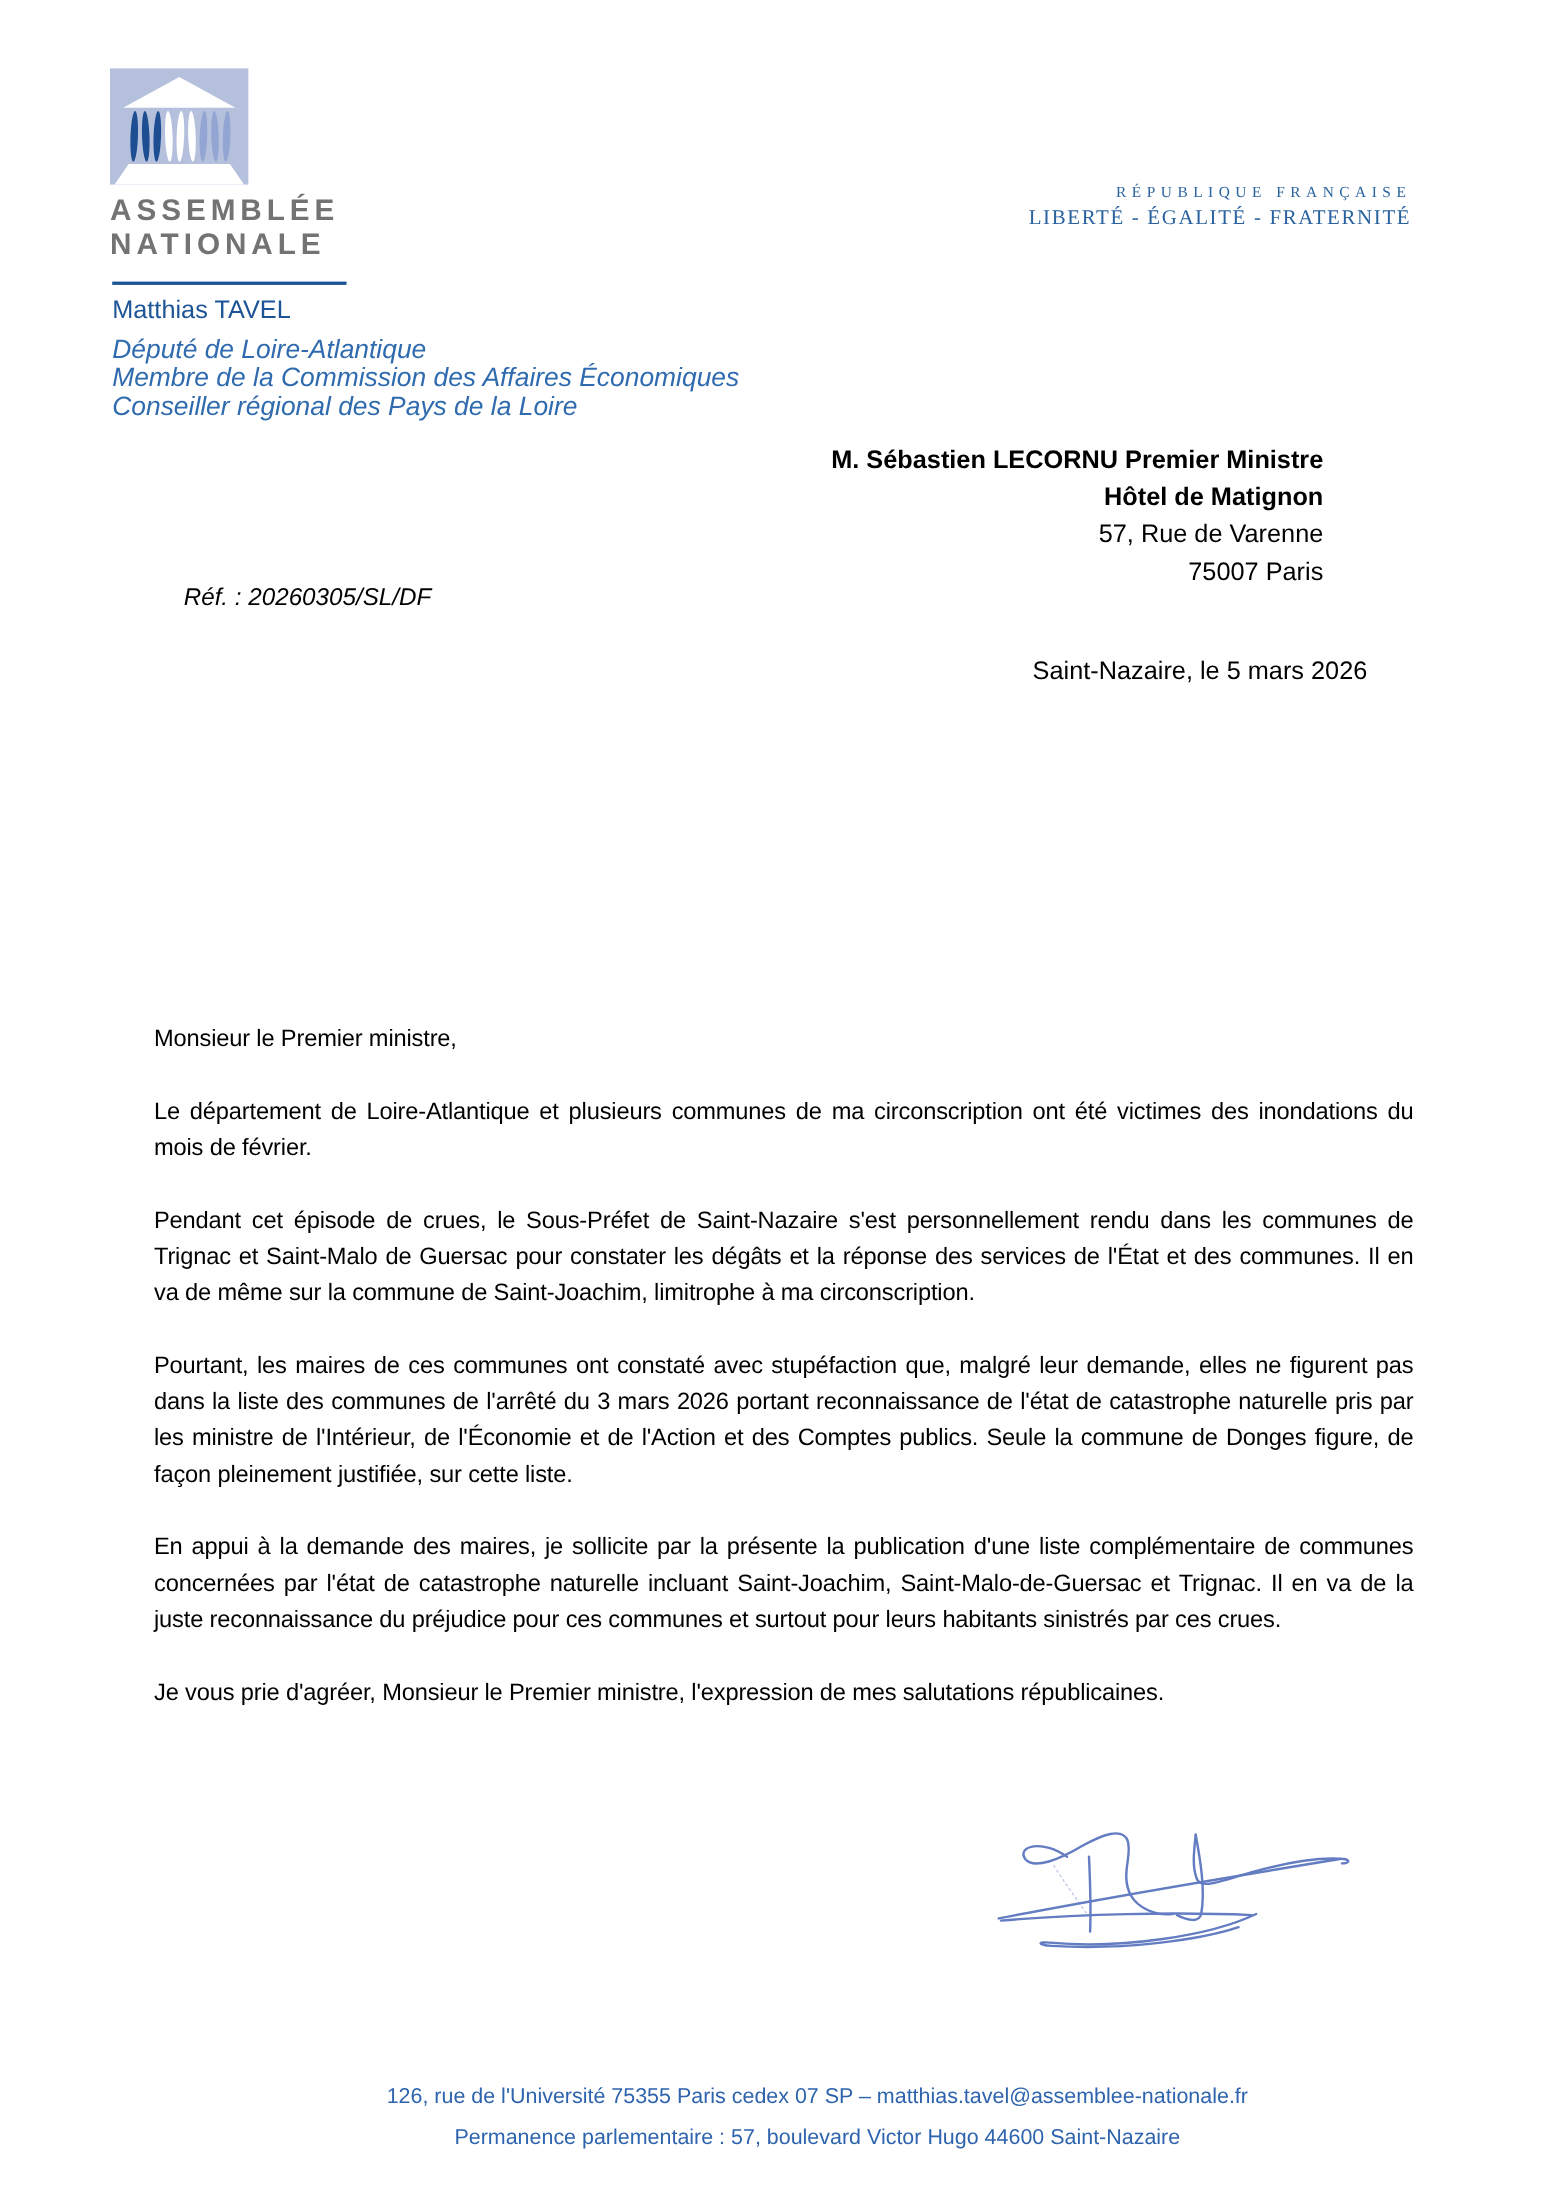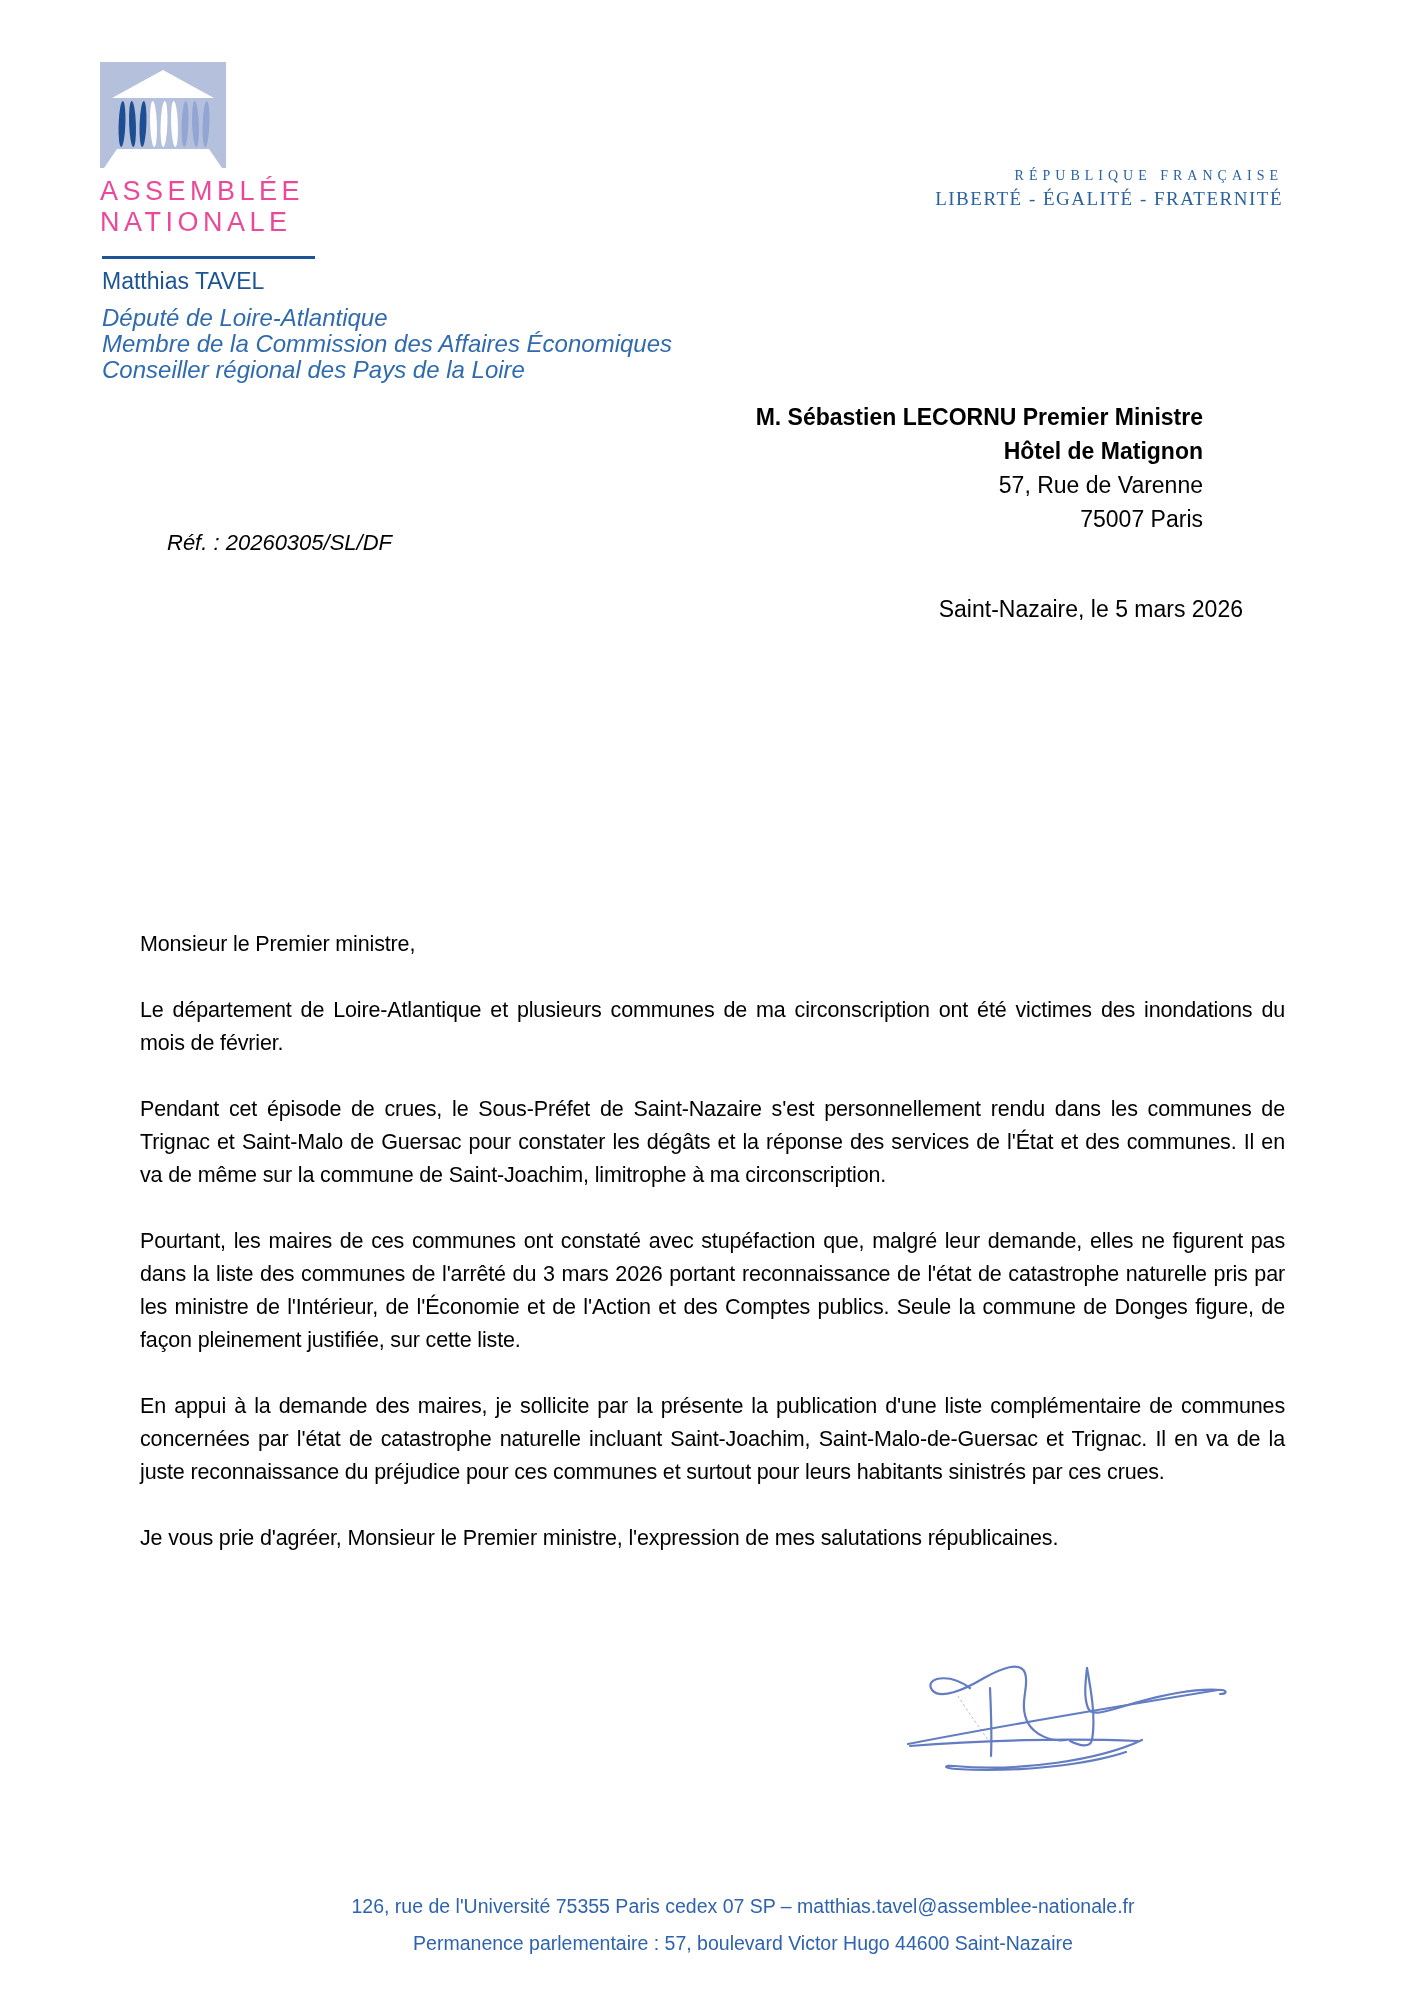--- a/index.html
+++ b/index.html
@@ -13,25 +13,25 @@
     font-family: "Liberation Sans", sans-serif;
     color: #111;
     overflow: hidden;
   }
 
   
   .logo-block { position: absolute; left: 100px; top: 62px; width: 230px; }
   .logo-mark { display: block; width: 126px; height: 106px; }
   .org-name {
     margin-top: 8px;
-    color: #ec4899;
+    color: #737373;
     font-size: 27px;
     letter-spacing: 4.5px;
     line-height: 31px;
-    font-weight: 400;
+    font-weight: 700;
   }
   .sender-rule {
     position: absolute; left: 102px; top: 256px;
     width: 213px; height: 3px; background: #1d5496;
   }
   .sender-name {
     position: absolute; left: 102px; top: 268px;
     color: #1d5496; font-weight: normal; font-size: 23px;
   }
   .sender-titles {

